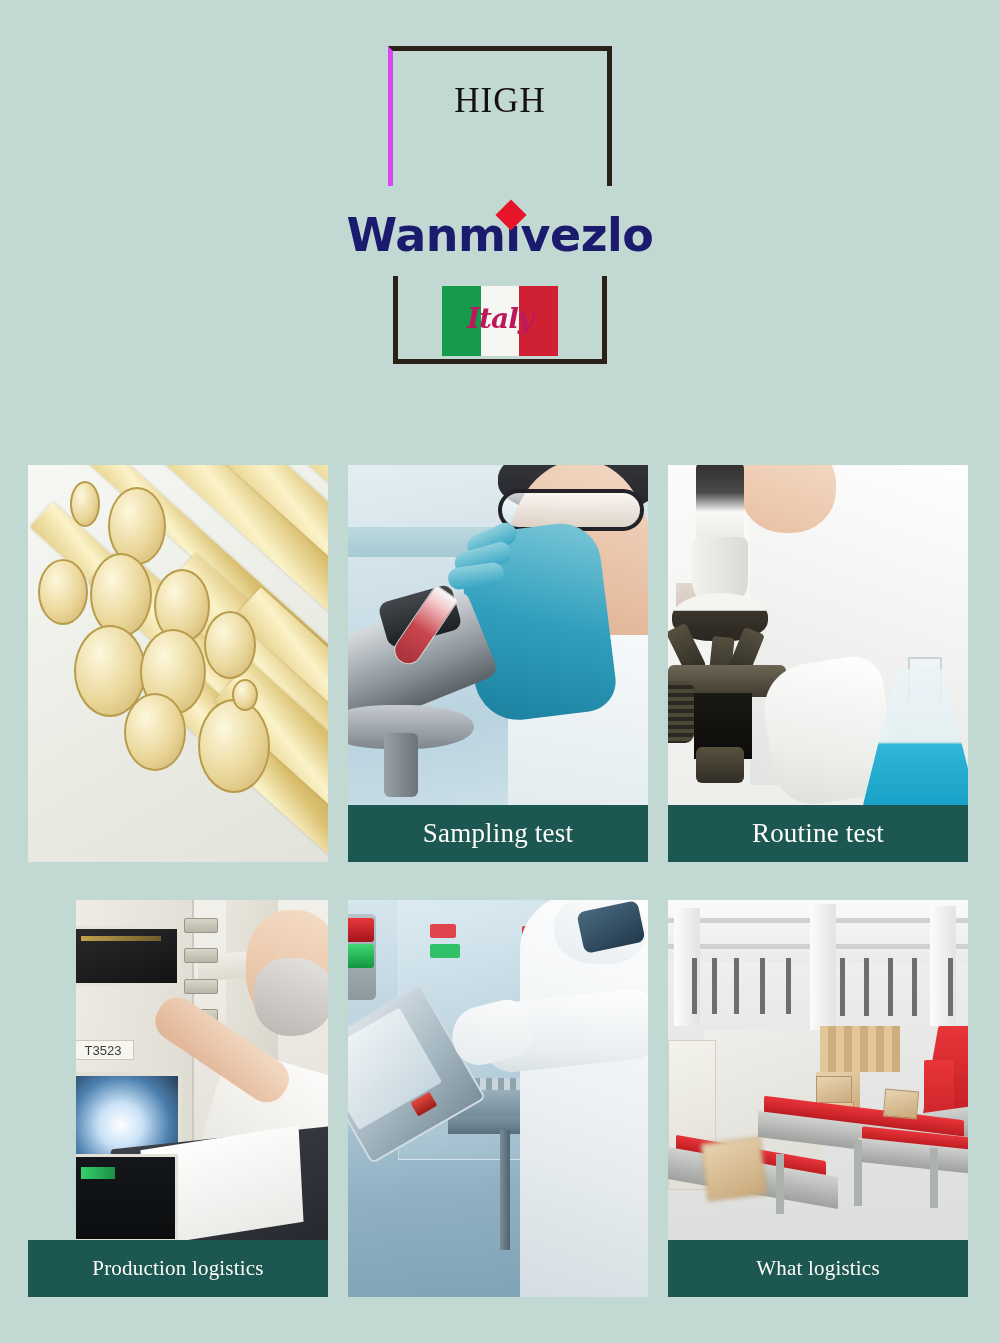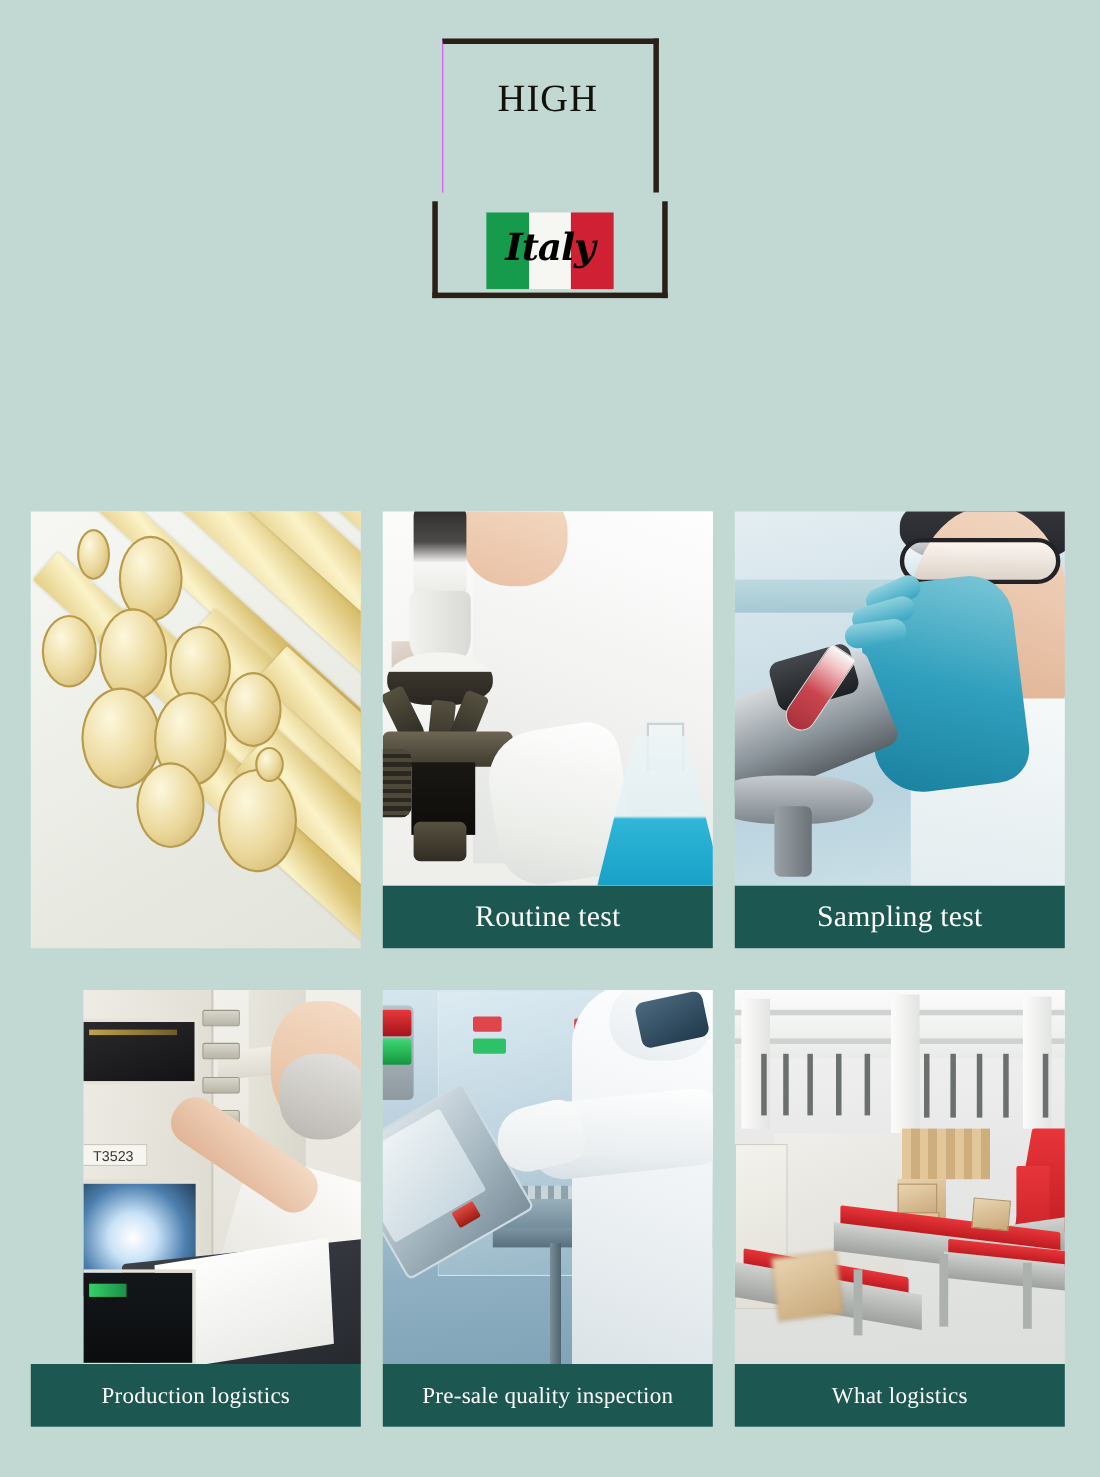--- a/index.html
+++ b/index.html
@@ -8,24 +8,24 @@
     background:#c2d9d3;
     font-family:"Liberation Serif", serif;
     overflow:hidden;
     position:relative;
   }
 
   
   .header { padding-top:30px; }
 
   .title-frame {
-    width:197px;
-    margin:5px auto;
+    width:224px;
+    margin:16px auto;
     border-top:5px solid #2a2018;
-    border-left:1px solid #d946ef;
+    border-left:5px solid #d946ef;
     border-right:5px solid #2a2018;
     height:140px;
     position:relative;
   }
   .title-line {
     text-align:center;
     font-size:35px;
     color:#14100c;
     letter-spacing:1px;
     font-family:"Liberation Serif", serif;
@@ -87,22 +87,22 @@
   .flag .green { background:#169b4d; }
   .flag .white { background:#f6f6f2; }
   .flag .red   { background:#cf2034; }
   .flag-label {
     position:absolute;
     left:50%; top:50%;
     transform:translate(-50%,-50%);
     font-family:"DejaVu Serif", serif;
     font-style:italic;
     font-weight:bold;
-    font-size:34px;
-    color:#000000;
+    font-size:28px;
+    color:#be185d;
     white-space:nowrap;
     letter-spacing:-1px;
   }
 
   
   .grid {
     position:absolute;
     left:28px;
     top:465px;
     width:944px;
@@ -545,20 +545,26 @@
 </head>
 <body>
 
 <div class="header">
 
   <div class="title-frame">
     <div class="title-line l1">HIGH</div>
   </div>
 
 
+  <div class="logo-wrap">
+    <span class="logo-text">
+      <span>Wanmivezlo</span>
+      <span class="logo-diamond"></span>
+    </span>
+  </div>
 
   <div class="badge-frame">
     <div class="flag">
       <div class="band green"></div>
       <div class="band white"></div>
       <div class="band red"></div>
     </div>
     <div class="flag-label">Italy</div>
   </div>
 </div>
@@ -583,20 +589,40 @@
       <div class="rod-end" style="left:10px;  top:94px;  width:50px; height:66px;"></div>
       <div class="rod-end" style="left:62px;  top:88px;  width:62px; height:84px;"></div>
       <div class="rod-end" style="left:126px; top:104px; width:56px; height:74px;"></div>
       <div class="rod-end" style="left:46px;  top:160px; width:72px; height:92px;"></div>
       <div class="rod-end" style="left:112px; top:164px; width:66px; height:86px;"></div>
       <div class="rod-end" style="left:176px; top:146px; width:52px; height:68px;"></div>
       <div class="rod-end" style="left:96px;  top:228px; width:62px; height:78px;"></div>
       <div class="rod-end" style="left:170px; top:234px; width:72px; height:94px;"></div>
       <div class="rod-end" style="left:204px; top:214px; width:26px; height:32px;"></div>
     </div>
+  </div>
+
+  <div class="card">
+    <div class="photo p2">
+      <div class="bench"></div>
+      <div class="hair"></div>
+      <div class="headshape"></div>
+      <div class="goggles"></div>
+      <div class="coat"></div>
+      <div class="glove"></div>
+      <div class="finger" style="left:118px; top:64px;  width:52px; height:22px; transform:rotate(-24deg);"></div>
+      <div class="finger" style="left:106px; top:82px;  width:58px; height:22px; transform:rotate(-16deg);"></div>
+      <div class="finger" style="left:100px; top:100px; width:56px; height:22px; transform:rotate(-8deg);"></div>
+      <div class="scope-body"></div>
+      <div class="scope-turret"></div>
+      <div class="tube"></div>
+      <div class="scope-base"></div>
+      <div class="scope-stem"></div>
+    </div>
+    <div class="label">Sampling test</div>
   </div>
 
   <div class="card">
     <div class="photo p3">
       <div class="coat"></div>
       <div class="face"></div>
       <div class="pic"></div>
       <div class="scope-head"></div>
       <div class="scope-neck"></div>
       <div class="nose-ring"></div>
@@ -605,40 +631,20 @@
       <div class="obj" style="left:66px; top:164px; transform:rotate(22deg);"></div>
       <div class="stage"></div>
       <div class="knob"></div>
       <div class="stage-blk"></div>
       <div class="mirror"></div>
       <div class="gl-hand"></div>
       <div class="flask-neck"></div>
       <div class="flask"></div>
     </div>
     <div class="label">Routine test</div>
-  </div>
-
-  <div class="card">
-    <div class="photo p2">
-      <div class="bench"></div>
-      <div class="hair"></div>
-      <div class="headshape"></div>
-      <div class="goggles"></div>
-      <div class="coat"></div>
-      <div class="glove"></div>
-      <div class="finger" style="left:118px; top:64px;  width:52px; height:22px; transform:rotate(-24deg);"></div>
-      <div class="finger" style="left:106px; top:82px;  width:58px; height:22px; transform:rotate(-16deg);"></div>
-      <div class="finger" style="left:100px; top:100px; width:56px; height:22px; transform:rotate(-8deg);"></div>
-      <div class="scope-body"></div>
-      <div class="scope-turret"></div>
-      <div class="tube"></div>
-      <div class="scope-base"></div>
-      <div class="scope-stem"></div>
-    </div>
-    <div class="label">Sampling test</div>
   </div>
 
   <div class="card">
     <div class="photo p4">
       <div class="column"></div>
       <div class="shelf"></div>
       <div class="panel"></div>
       <div class="screen-top">
           <div class="t"></div>
         </div>
@@ -684,21 +690,20 @@
       <div class="suit"></div>
       <div class="hood"></div>
       <div class="mask"></div>
       <div class="arm2"></div>
       <div class="hmi">
           <div class="hmi-screen"></div>
           <div class="hmi-red"></div>
         </div>
       <div class="hand2"></div>
     </div>
-    <div class="label small">Pre-sale quality inspection</div>
   </div>
 
   <div class="card">
     <div class="photo p6">
       <div class="ceiling"></div>
       <div class="beam" style="left:0;   top:18px; width:300px;"></div>
       <div class="beam" style="left:0;   top:44px; width:300px;"></div>
       <div class="pillar" style="left:6px;   top:8px;  height:118px;"></div>
       <div class="pillar" style="left:142px; top:4px;  height:126px;"></div>
       <div class="pillar" style="left:262px; top:6px;  height:120px;"></div>

